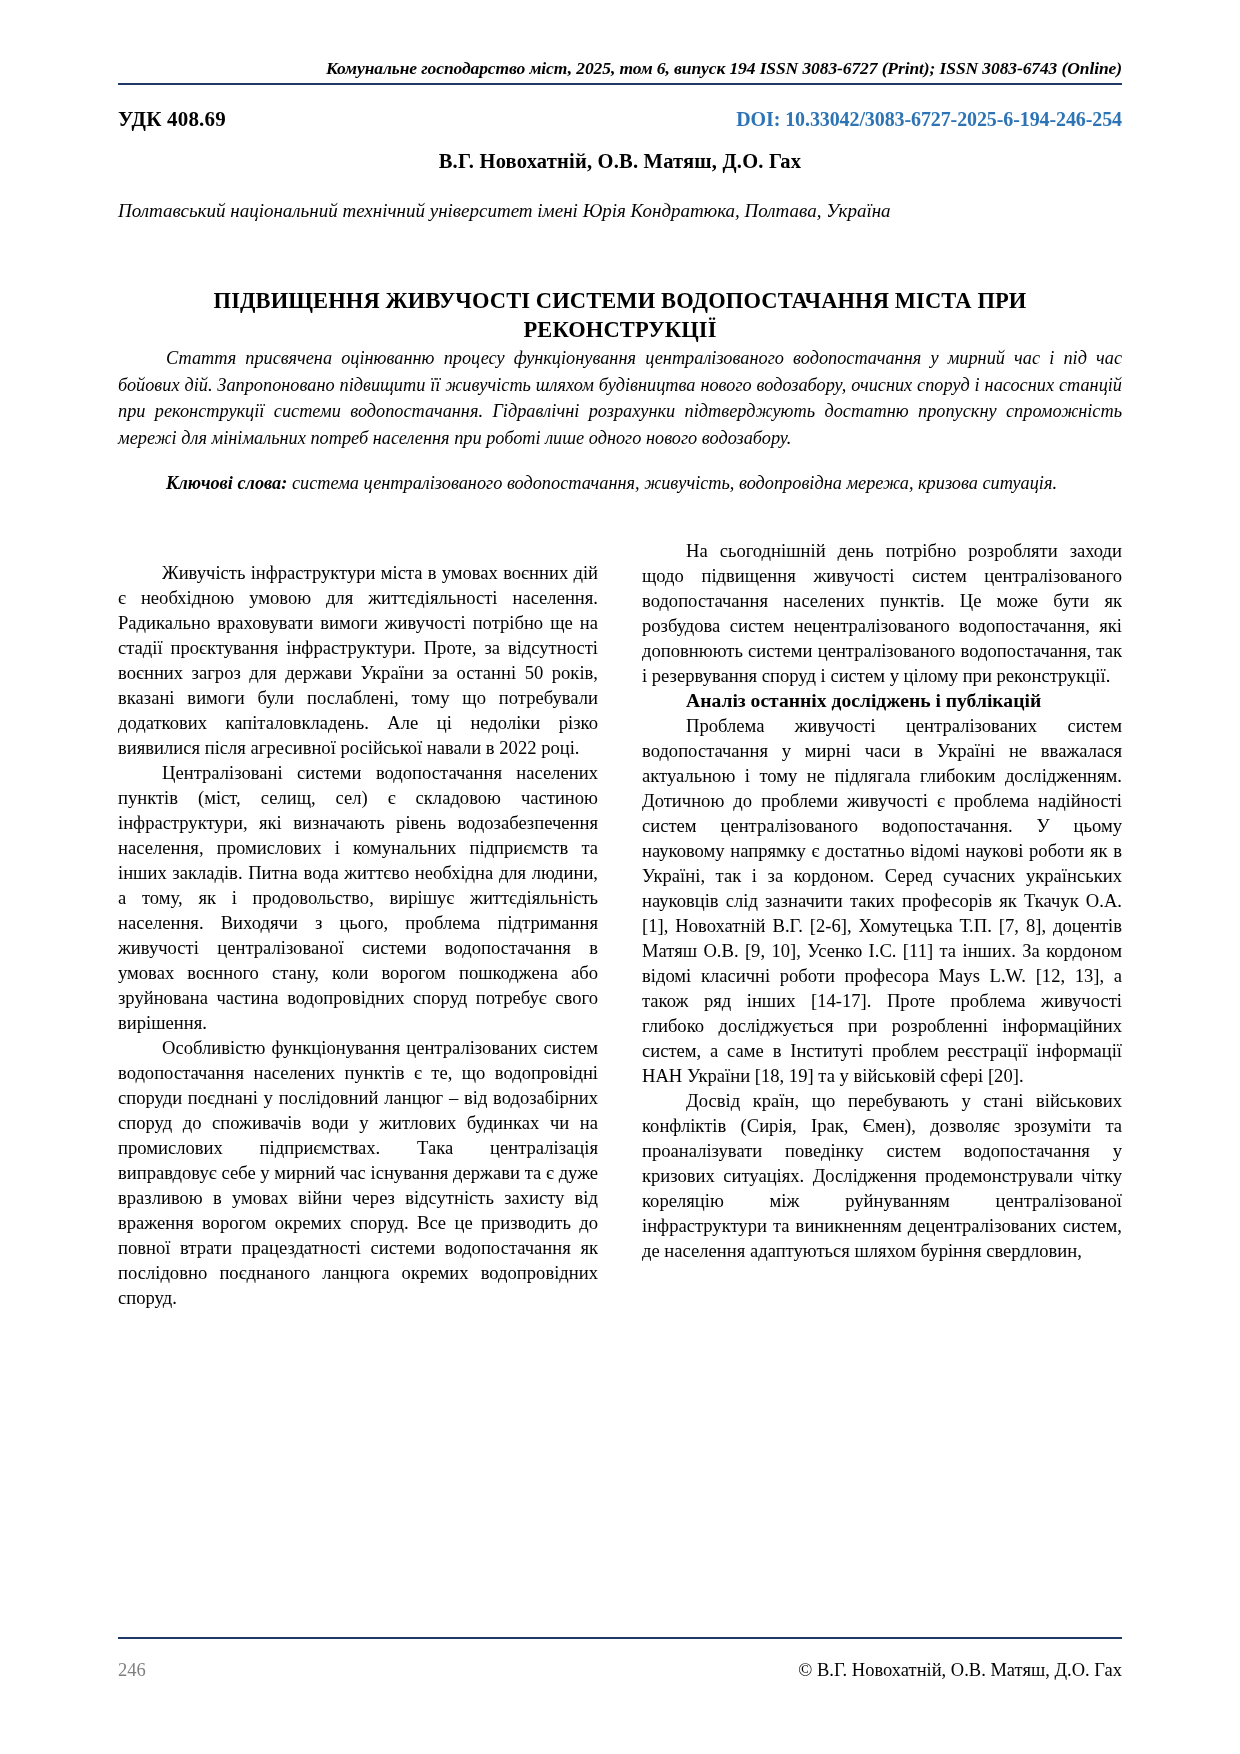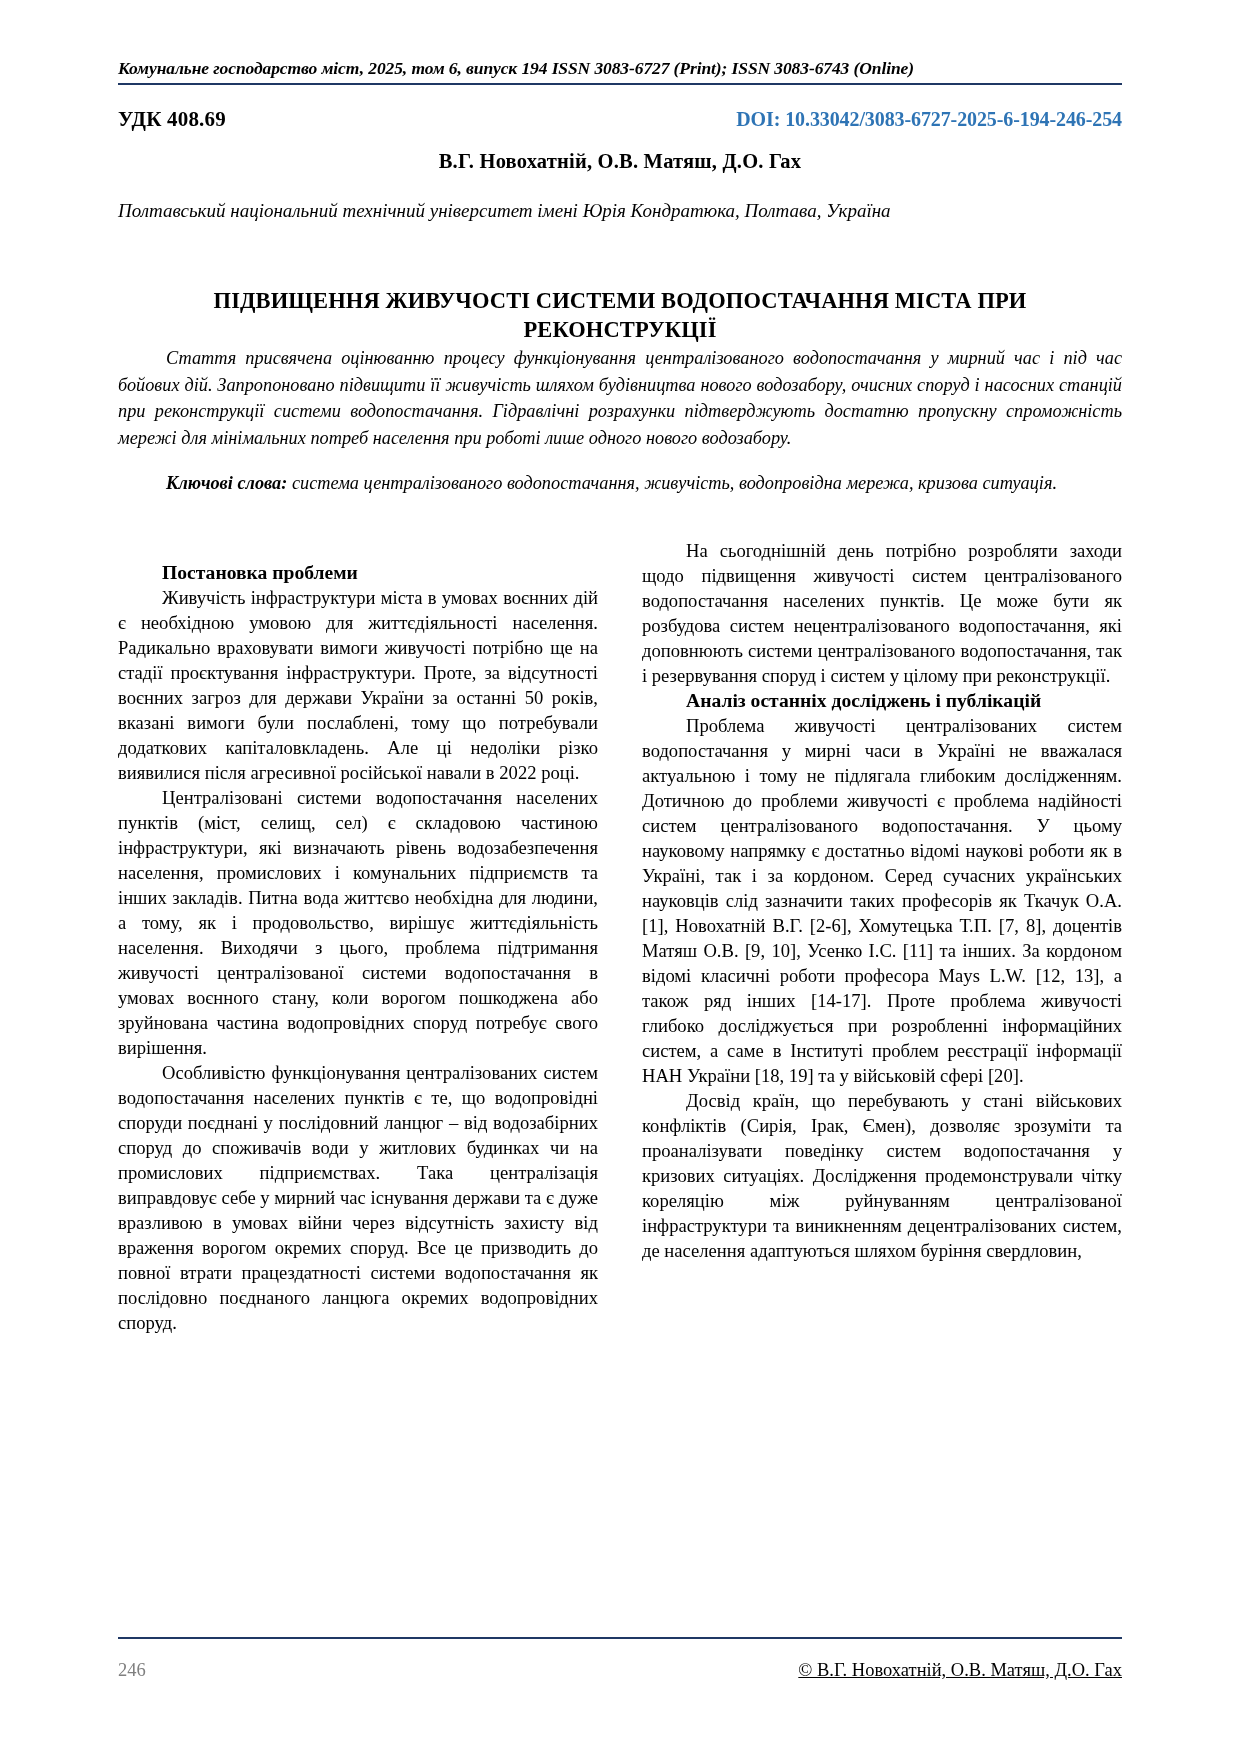--- a/index.html
+++ b/index.html
@@ -31,21 +31,21 @@
     position: absolute;
     left: 118px;
     top: 58px;
     width: 1004px;
   }
   .runhead {
     font-style: italic;
     font-weight: bold;
     font-size: 17.5px;
     line-height: 1.25;
-    text-align: left;
+    text-align: right;
     white-space: nowrap;
     letter-spacing: -0.1px;
   }
   .runhead-rule {
     margin-top: 3px;
     border-bottom: 2.2px solid #1f3864;
     width: 100%;
   }
 
   
@@ -184,21 +184,21 @@
     left: 118px;
     top: 1648px;
     width: 1004px;
     display: flex;
     align-items: baseline;
     justify-content: space-between;
     font-size: 18.5px;
     margin-top: 12px;
   }
   .page-number { color: #7f7f7f; }
-  .copyright { color: #000; text-decoration: underline; }
+  .copyright { color: #000; }
 </style>
 </head>
 <body>
 
 <div class="page">
 
   <div class="runhead-wrap">
     <div class="runhead">Комунальне господарство міст, 2025, том 6, випуск 194 ISSN 3083-6727 (Print); ISSN 3083-6743 (Online)</div>
     <div class="runhead-rule"></div>
   </div>
@@ -215,21 +215,20 @@
   <h1 class="article-title">ПІДВИЩЕННЯ ЖИВУЧОСТІ СИСТЕМИ ВОДОПОСТАЧАННЯ МІСТА ПРИ РЕКОНСТРУКЦІЇ</h1>
 
   <div class="abstract">Стаття присвячена оцінюванню процесу функціонування централізованого водопостачання у мирний час і під час бойових дій. Запропоновано підвищити її живучість шляхом будівництва нового водозабору, очисних споруд і насосних станцій при реконструкції системи водопостачання. Гідравлічні розрахунки підтверджують достатню пропускну спроможність мережі для мінімальних потреб населення при роботі лише одного нового водозабору.</div>
 
   <div class="keywords"><b>Ключові слова:</b><span> система централізованого водопостачання, живучість, водопровідна мережа, кризова ситуація.</span></div>
 
   <div class="columns">
 
     <div class="col">
       <div class="spacer-top"></div>
-      <p class="section-head">Постановка проблеми</p>
       <p>Живучість інфраструктури міста в умовах воєнних дій є необхідною умовою для життєдіяльності населення. Радикально враховувати вимоги живучості потрібно ще на стадії проєктування інфраструктури. Проте, за відсутності воєнних загроз для держави України за останні 50 років, вказані вимоги були послаблені, тому що потребували додаткових капіталовкладень. Але ці недоліки різко виявилися після агресивної російської навали в 2022 році.</p>
       <p>Централізовані системи водопостачання населених пунктів (міст, селищ, сел) є складовою частиною інфраструктури, які визначають рівень водозабезпечення населення, промислових і комунальних підприємств та інших закладів. Питна вода життєво необхідна для людини, а тому, як і продовольство, вирішує життєдіяльність населення. Виходячи з цього, проблема підтримання живучості централізованої системи водопостачання в умовах воєнного стану, коли ворогом пошкоджена або зруйнована частина водопровідних споруд потребує свого вирішення.</p>
       <p>Особливістю функціонування централізованих систем водопостачання населених пунктів є те, що водопровідні споруди поєднані у послідовний ланцюг – від водозабірних споруд до споживачів води у житлових будинках чи на промислових підприємствах. Така централізація виправдовує себе у мирний час існування держави та є дуже вразливою в умовах війни через відсутність захисту від враження ворогом окремих споруд. Все це призводить до повної втрати працездатності системи водопостачання як послідовно поєднаного ланцюга окремих водопровідних споруд.</p>
     </div>
 
     <div class="col">
       <p>На сьогоднішній день потрібно розробляти заходи щодо підвищення живучості систем централізованого водопостачання населених пунктів. Це може бути як розбудова систем нецентралізованого водопостачання, які доповнюють системи централізованого водопостачання, так і резервування споруд і систем у цілому при реконструкції.</p>
       <p class="section-head lefty">Аналіз останніх досліджень і публікацій</p>
       <p>Проблема живучості централізованих систем водопостачання у мирні часи в Україні не вважалася актуальною і тому не підлягала глибоким дослідженням. Дотичною до проблеми живучості є проблема надійності систем централізованого водопостачання. У цьому науковому напрямку є достатньо відомі наукові роботи як в Україні, так і за кордоном. Серед сучасних українських науковців слід зазначити таких професорів як Ткачук О.А. [1], Новохатній В.Г. [2-6], Хомутецька Т.П. [7, 8], доцентів Матяш О.В. [9, 10], Усенко І.С. [11] та інших. За кордоном відомі класичні роботи професора Mays L.W. [12, 13], а також ряд інших [14-17]. Проте проблема живучості глибоко досліджується при розробленні інформаційних систем, а саме в Інституті проблем реєстрації інформації НАН України [18, 19] та у військовій сфері [20].</p>
       <p>Досвід країн, що перебувають у стані військових конфліктів (Сирія, Ірак, Ємен), дозволяє зрозуміти та проаналізувати поведінку систем водопостачання у кризових ситуаціях. Дослідження продемонстрували чітку кореляцію між руйнуванням централізованої інфраструктури та виникненням децентралізованих систем, де населення адаптуються шляхом буріння свердловин,</p>

